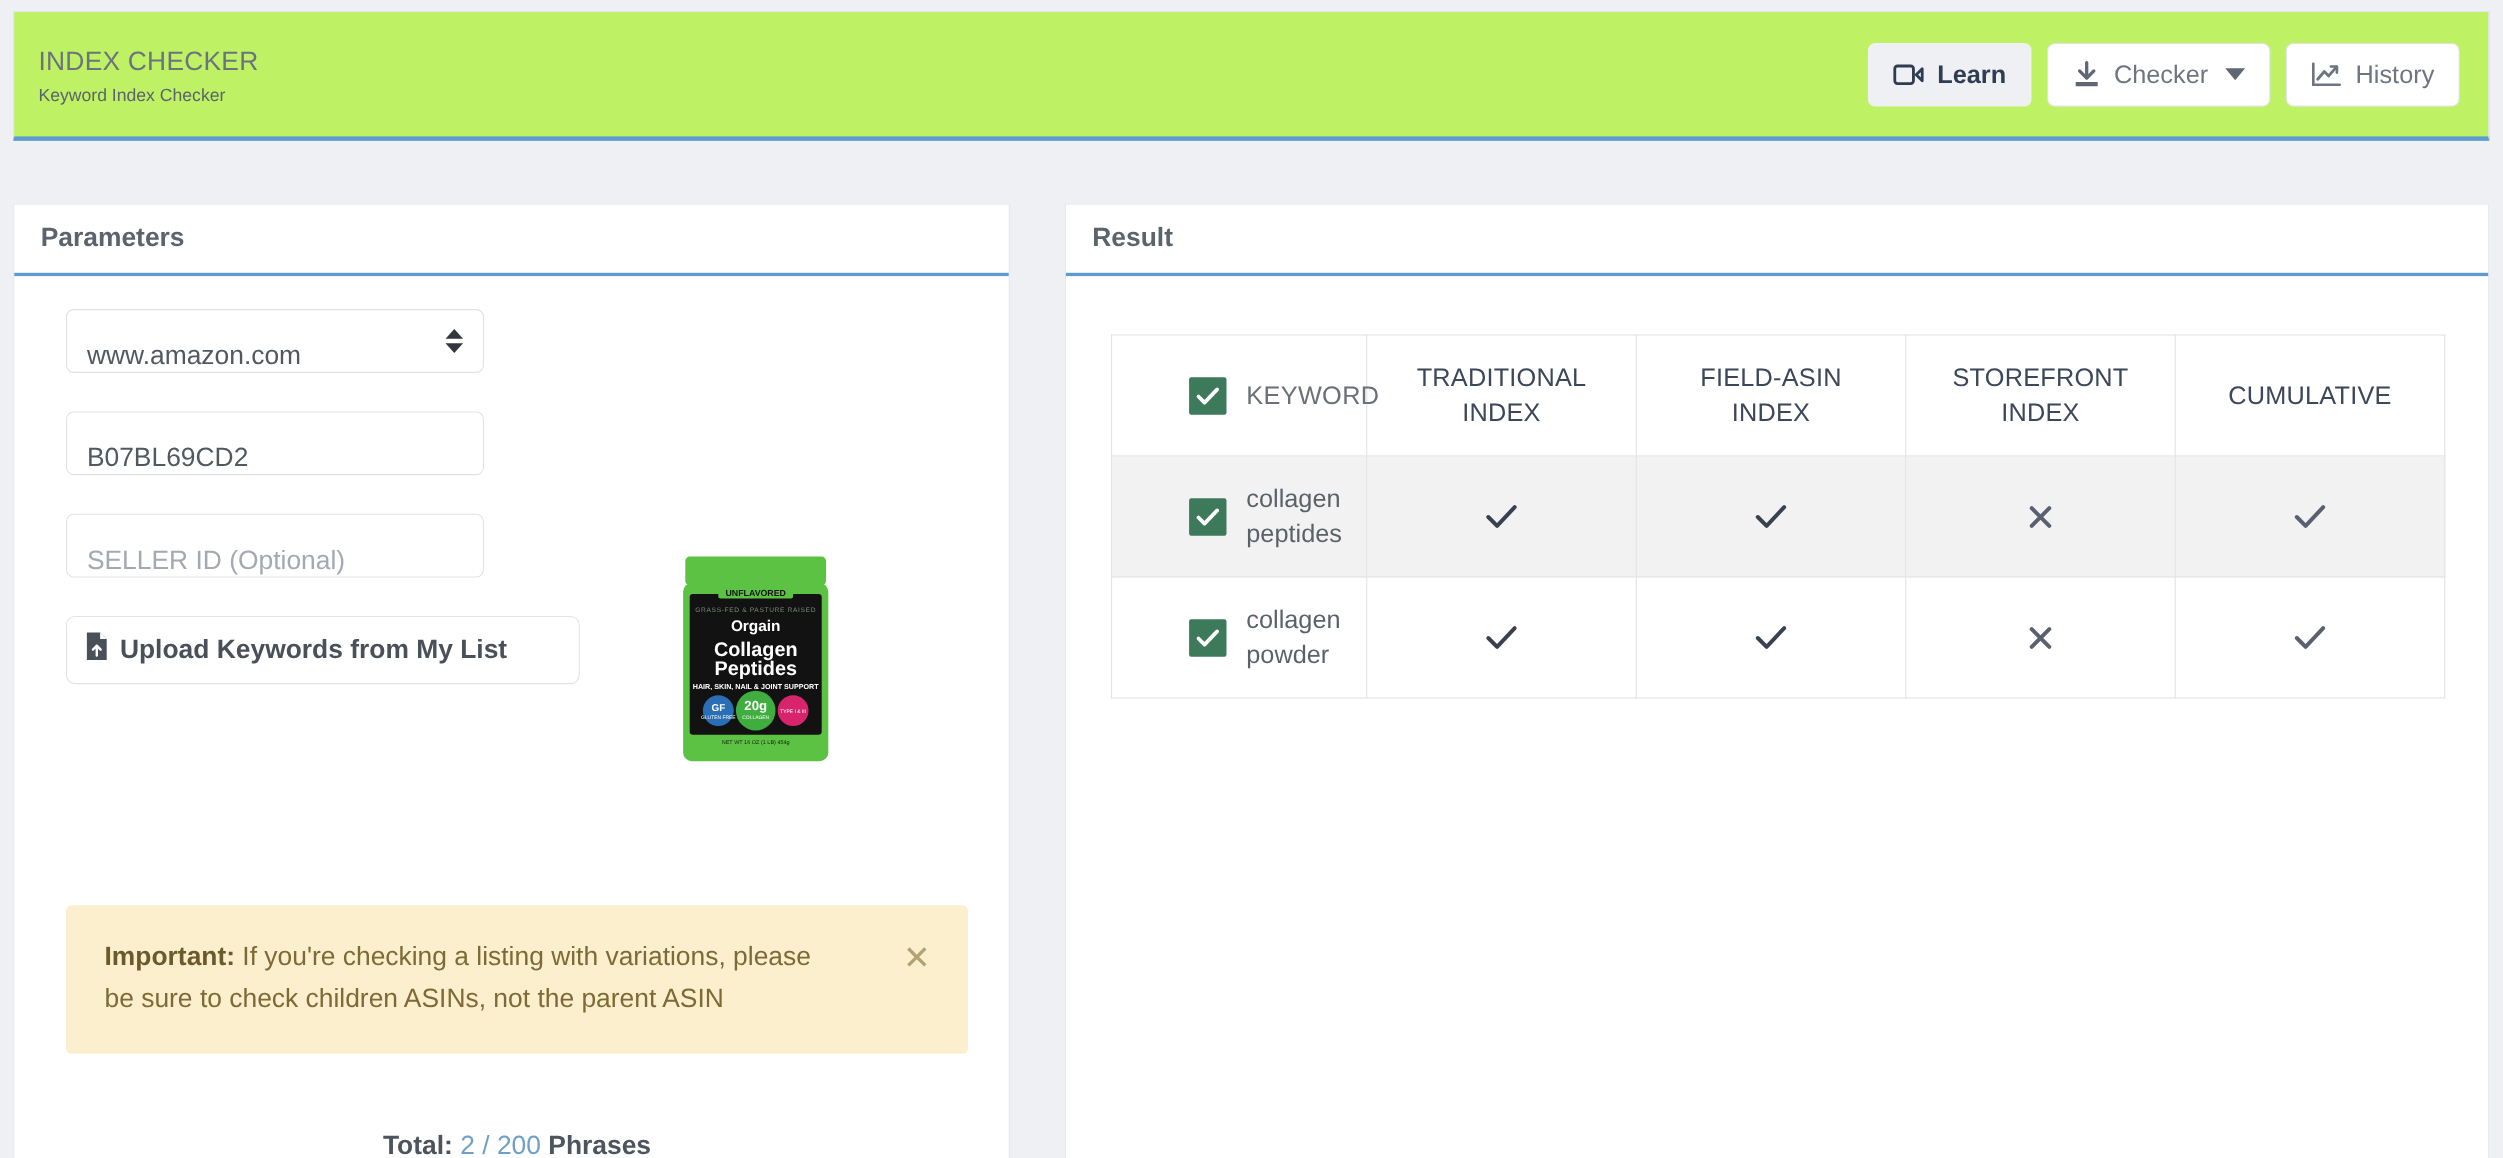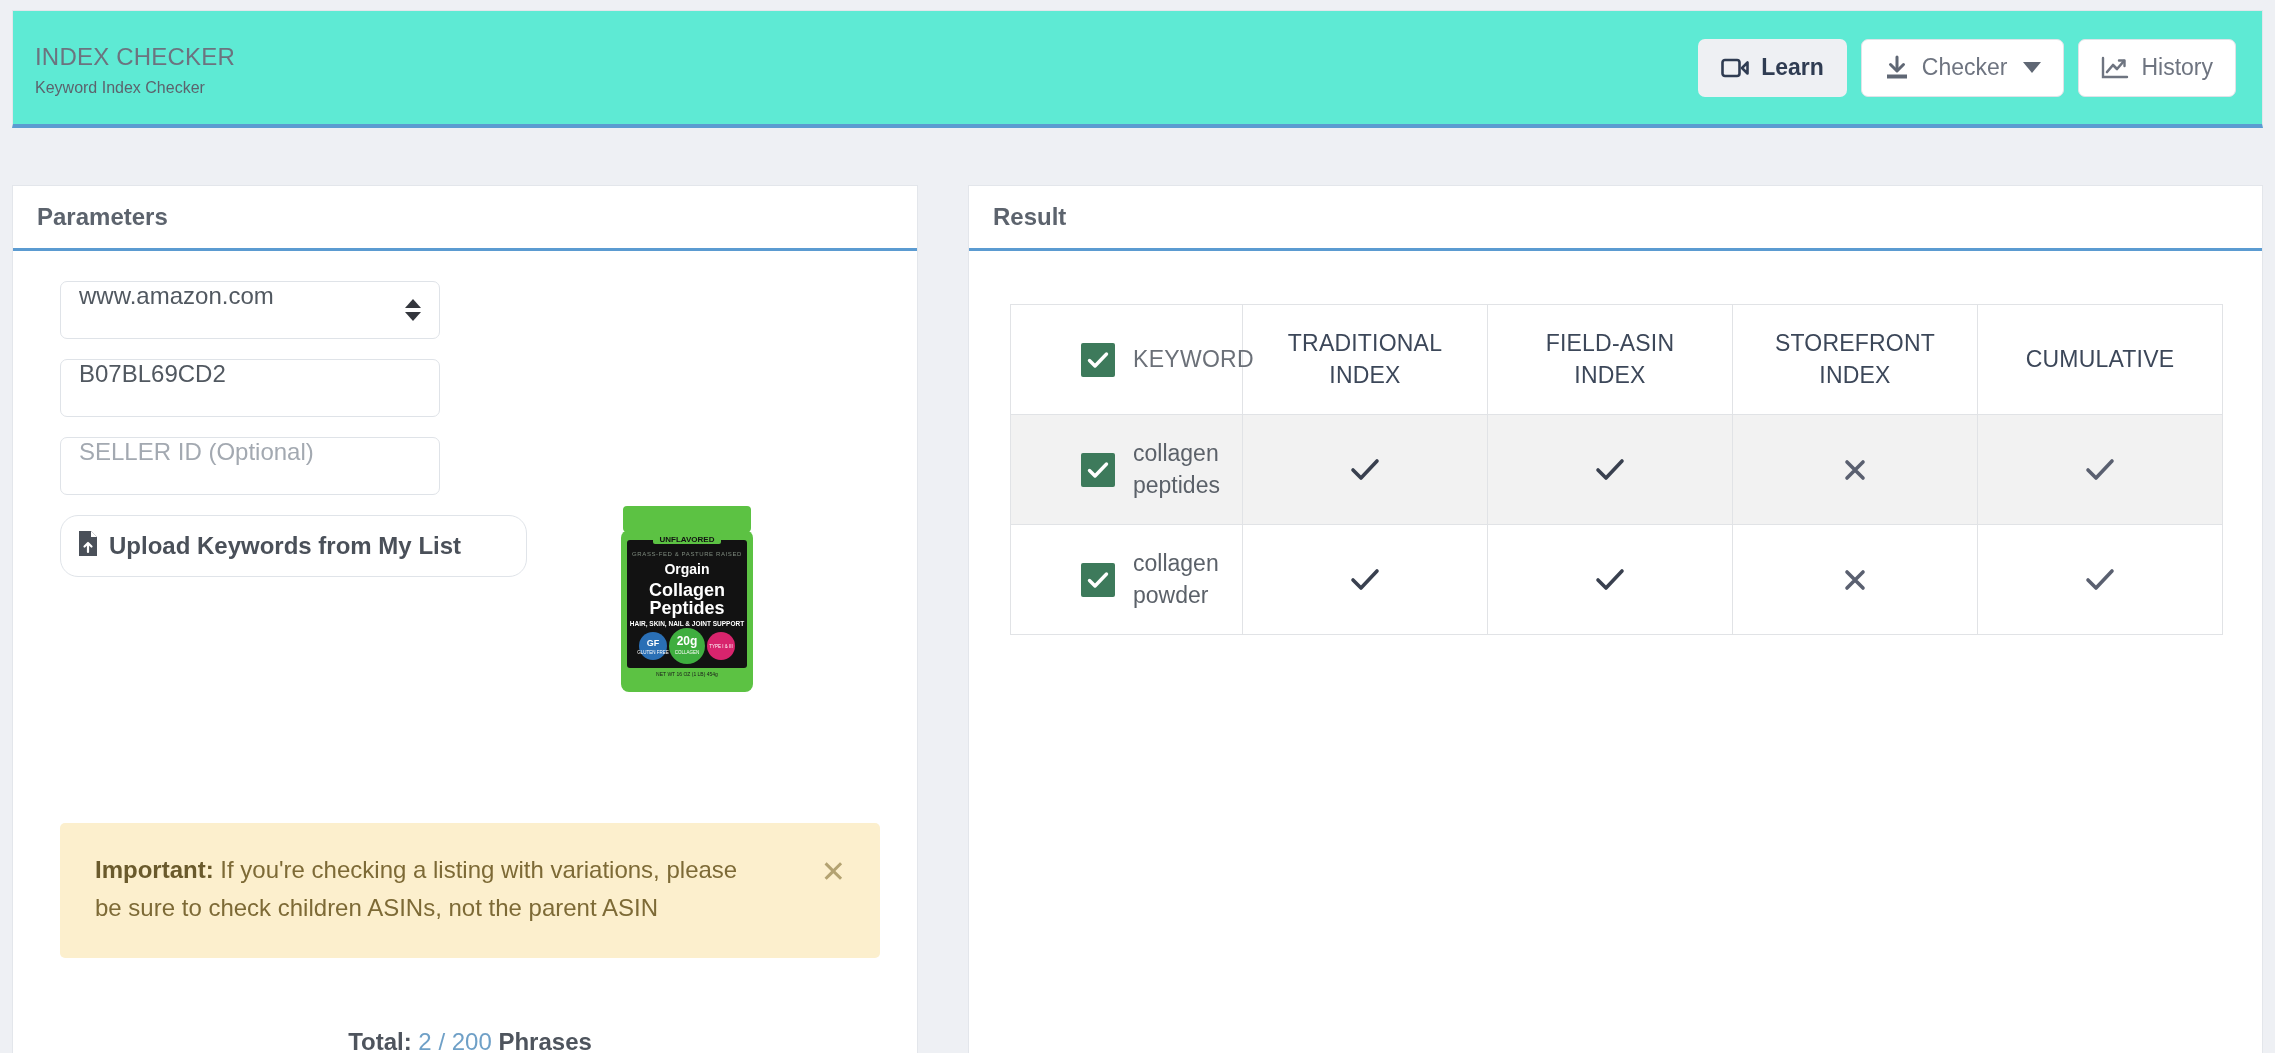--- a/index.html
+++ b/index.html
@@ -8,21 +8,21 @@
     background: #eef0f4;
     font-family: "Liberation Sans", sans-serif;
     overflow: hidden;
   }
 
   
   .topbar {
     position: absolute;
     left: 12px; top: 10px; right: 12px;
     height: 118px;
-    background: #5eead4;
+    background: #bef264;
     border: 1px solid #e3e6eb;
     border-bottom: 4px solid #5b9bd1;
     display: flex;
     align-items: center;
     justify-content: space-between;
     padding: 0 22px 0 22px;
   }
   .titles { display: flex; flex-direction: column; gap: 8px; padding-top: 4px; }
   .title-kicker {
     font-size: 24px; letter-spacing: 0.2px; color: #6c737f; font-weight: 400;
@@ -82,25 +82,25 @@
   .panel-body { padding: 30px 0 0 0; }
 
   
   .form-col { padding-left: 47px; width: 430px; }
   .field {
     width: 380px;
     height: 58px;
     border: 1px solid #dfe3e8;
     border-radius: 7px;
     background: #fff;
-    display: flex; align-items: flex-start;
+    display: flex; align-items: flex-end;
     padding: 0 18px;
     font-size: 24px;
     color: #515860;
-    margin-bottom: 20px;
+    margin-bottom: 35px;
     position: relative;
     cursor: text;
   }
   .field.select { cursor: pointer; }
   .field .ph { color: #a3a9b1; }
   .spin {
     position: absolute; right: 18px; top: 50%;
     transform: translateY(-50%);
     display: flex; flex-direction: column; gap: 4px;
   }
@@ -108,21 +108,21 @@
     display:block; width: 0; height: 0;
     border-left: 8px solid transparent;
     border-right: 8px solid transparent;
   }
   .spin i.up   { border-bottom: 9px solid #33363d; }
   .spin i.down { border-top: 9px solid #33363d; }
 
   .upload-btn {
     width: 467px; height: 62px;
     border: 1px solid #e0e4e9;
-    border-radius: 18px;
+    border-radius: 8px;
     background: #fff;
     display: flex; align-items: center; gap: 10px;
     padding: 0 16px;
     font-size: 24px; font-weight: bold; color: #4a5059;
     cursor: pointer;
     margin-top: 12px;
   }
 
   
   .product-img {

